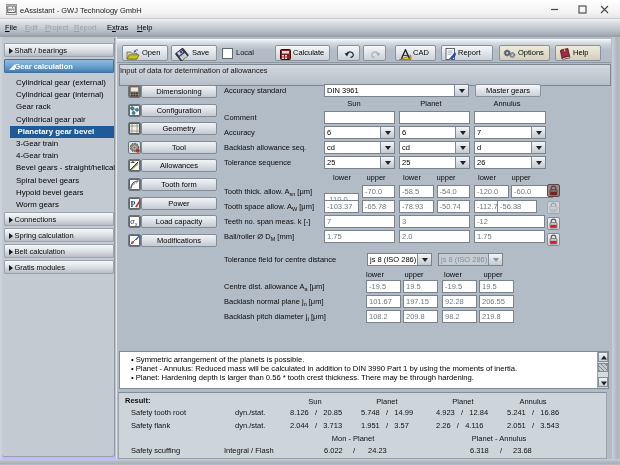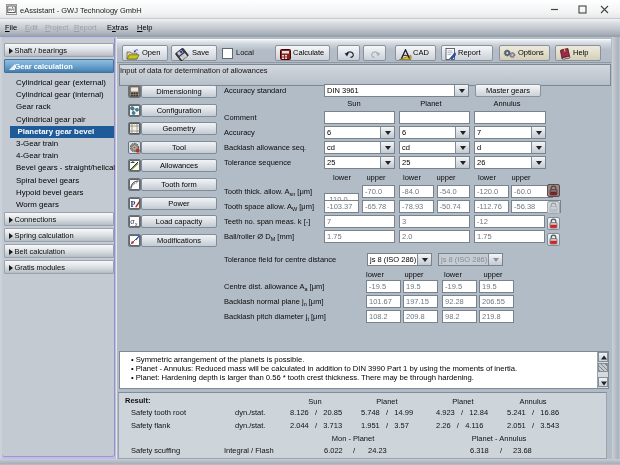--- a/index.html
+++ b/index.html
@@ -304,38 +304,38 @@
       <div class="abs combo" style="left:357px;top:119px;width:72px">26<span class="ar"></span></div>
       <div class="abs chead" style="left:207px;top:136px;width:36px">lower</div>
       <div class="abs chead" style="left:241px;top:136px;width:36px">upper</div>
       <div class="abs chead" style="left:277px;top:136px;width:36px">lower</div>
       <div class="abs chead" style="left:311px;top:136px;width:36px">upper</div>
       <div class="abs chead" style="left:352px;top:136px;width:36px">lower</div>
       <div class="abs chead" style="left:386px;top:136px;width:36px">upper</div>
       <div class="abs lbl" style="top:150px">Tooth thick. allow. A<sub>sn</sub> [μm]</div>
       <div class="abs fld" style="left:207px;top:156px;width:35px">-110.0</div>
       <div class="abs fld" style="left:245px;top:148px;width:33px">-70.0</div>
-      <div class="abs fld" style="left:282px;top:148px;width:35px">-84.0</div>
+      <div class="abs fld" style="left:282px;top:148px;width:35px">-58.5</div>
       <div class="abs fld" style="left:319.5px;top:148px;width:33.5px">-54.0</div>
       <div class="abs fld" style="left:357px;top:148px;width:35px">-120.0</div>
       <div class="abs fld" style="left:394px;top:148px;width:42px">-60.0</div>
       <div class="abs lock prs" style="top:147px">
           <svg width="11" height="11" viewBox="0 0 11 11">
             <path d="M3.2 5 L3.2 3.4 A2.3 2.3 0 0 1 7.8 3.4 L7.8 5" fill="none" stroke="#5a4040" stroke-width="1.1"></path>
             <rect x="2" y="4.6" width="7" height="5.4" rx="0.8" fill="#8a7070" stroke="#3a2a2a" stroke-width="0.6"></rect>
             <rect x="2.3" y="6.8" width="6.4" height="3" fill="#7a2020"></rect>
           </svg>
         </div>
       <div class="abs lbl" style="top:165px">Tooth space allow. A<sub>W</sub> [μm]</div>
       <div class="abs fld" style="left:207px;top:163px;width:35px">-103.37</div>
       <div class="abs fld" style="left:245px;top:163px;width:33px">-65.78</div>
       <div class="abs fld" style="left:282px;top:163px;width:35px">-78.93</div>
       <div class="abs fld" style="left:319.5px;top:163px;width:33.5px">-50.74</div>
       <div class="abs fld" style="left:357px;top:163px;width:35px">-112.76</div>
-      <div class="abs fld" style="left:394px;top:163px;width:50px">-56.38</div>
+      <div class="abs fld" style="left:380px;top:163px;width:40px">-56.38</div>
       <div class="abs lock dis" style="top:164px">
           <svg width="11" height="11" viewBox="0 0 11 11">
             <path d="M3.2 5 L3.2 3.4 A2.3 2.3 0 0 1 7.8 3.4 L7.8 5" fill="none" stroke="#9aa2aa" stroke-width="1.1"></path>
             <rect x="2" y="4.6" width="7" height="5.4" rx="0.8" fill="#d0d5da" stroke="#98a0a8" stroke-width="0.6"></rect>
             <rect x="2.3" y="6.8" width="6.4" height="3" fill="#b8bec6"></rect>
           </svg>
         </div>
       <div class="abs lbl" style="top:180px">Teeth no. span meas. k [-]</div>
       <div class="abs fld" style="left:207px;top:178px;width:71px">7</div>
       <div class="abs fld" style="left:282px;top:178px;width:71px">3</div>

